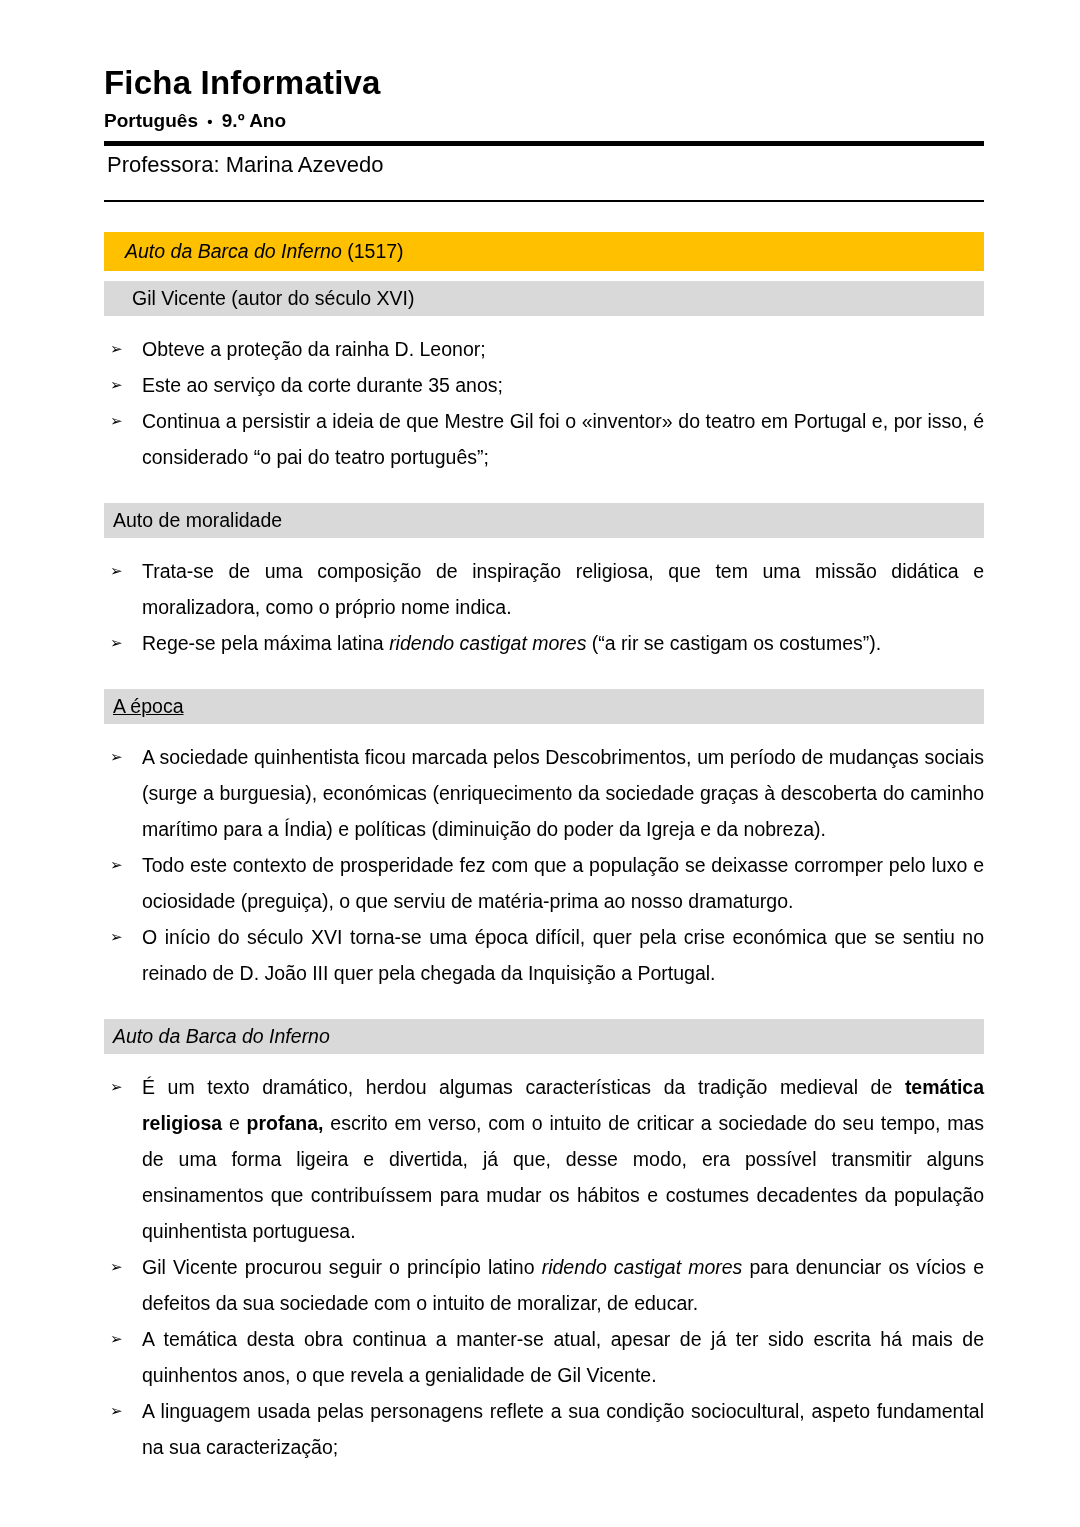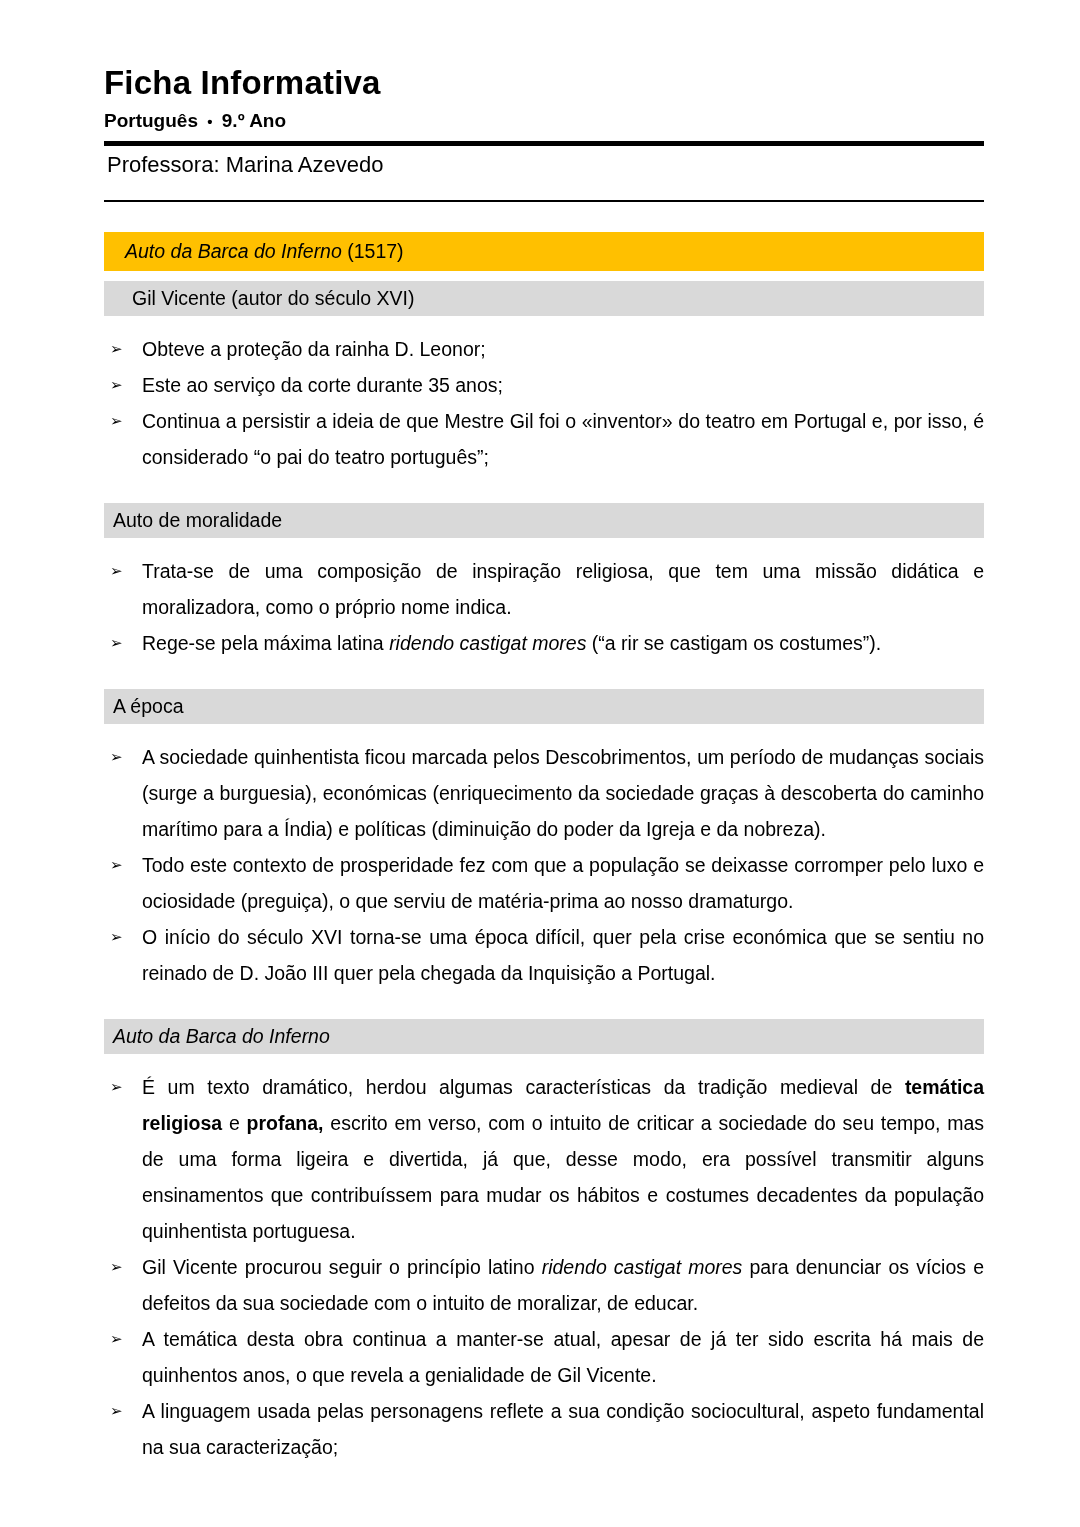--- a/index.html
+++ b/index.html
@@ -103,21 +103,21 @@
       <div class="bullet-list">
         <div class="bullet">
           <span class="arrow">➢</span>
           <div class="btext"><span>Trata-se de uma composição de inspiração religiosa, que tem uma missão didática e moralizadora, como o próprio nome indica.</span></div>
         </div>
         <div class="bullet">
           <span class="arrow">➢</span>
           <div class="btext"><span>Rege-se pela máxima latina </span><span class="it">ridendo castigat mores</span><span> (“a rir se castigam os costumes”).</span></div>
         </div>
       </div>
-      <div class="banner banner-gray" style="background: rgb(217, 217, 217);">A época</div>
+      <div class="banner banner-gray" style="background: rgb(217, 217, 217); text-decoration: underline;">A época</div>
       <div class="bullet-list">
         <div class="bullet">
           <span class="arrow">➢</span>
           <div class="btext"><span>A sociedade quinhentista ficou marcada pelos Descobrimentos, um período de mudanças sociais (surge a burguesia), económicas (enriquecimento da sociedade graças à descoberta do caminho marítimo para a Índia) e políticas (diminuição do poder da Igreja e da nobreza).</span></div>
         </div>
         <div class="bullet">
           <span class="arrow">➢</span>
           <div class="btext"><span>Todo este contexto de prosperidade fez com que a população se deixasse corromper pelo luxo e ociosidade (preguiça), o que serviu de matéria-prima ao nosso dramaturgo.</span></div>
         </div>
         <div class="bullet">

